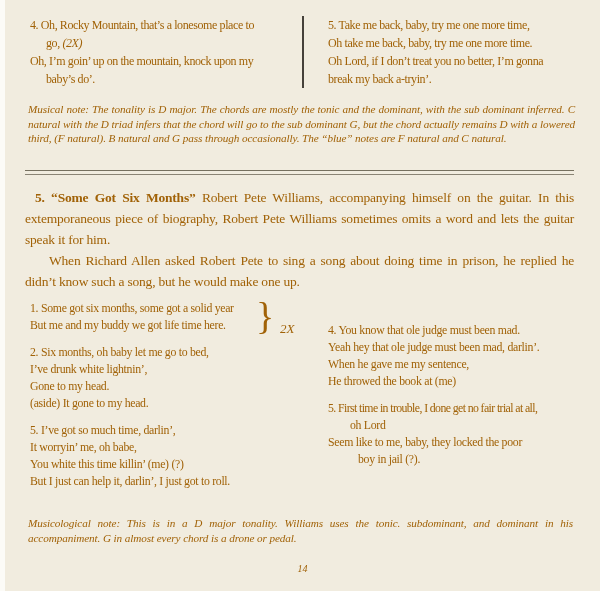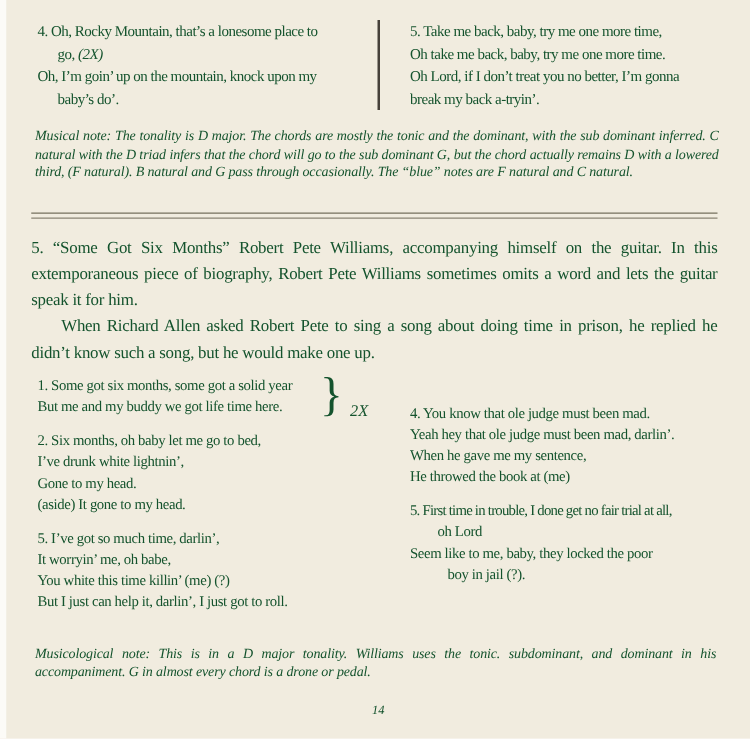--- a/index.html
+++ b/index.html
@@ -2,21 +2,21 @@
 <html><head>
 <meta charset="utf-8">
 <style>
   html,body { margin:0; padding:0; }
   .page {
     position:relative;
     width:600px; height:591px;
     background:#f1ecdf;
     background-image:linear-gradient(180deg, #f0ebdd 0%, #f2edе0 40%, #f4efe4 100%);
     font-family:"Liberation Serif","DejaVu Serif",serif;
-    color:#14532d;
+    color:#a16207;
     overflow:hidden;
     box-sizing:border-box;
   }
   .white-edge {
     position:absolute; left:0; top:0; width:5px; height:100%;
     background:#fcfbf7;
   }
   .content { position:relative; padding:16px 25px 0 30px; }
 
   
@@ -51,21 +51,21 @@
     border-bottom:1px solid #8a8475;
   }
 
   
   .section-block { margin:12px 0 0 -5px; width:549px; }
   .para {
     font-size:13.5px; line-height:21px; letter-spacing:-0.2px;
     text-align:justify;
   }
   .para-indent { text-indent:24px; }
-  .bold-lead { font-weight:normal; }
+  .bold-lead { font-weight:bold;margin-left:10px; }
 
   
   .lyric-cols { display:flex; align-items:center; margin-top:8px; }
   .lyric-line {
     font-size:11.8px; line-height:17px; letter-spacing:-0.3px;
     white-space:nowrap;
   }
   .tight { letter-spacing:-0.6px; }
   .stanza { margin-bottom:10px; }
   .stanza:last-child { margin-bottom:0; }

